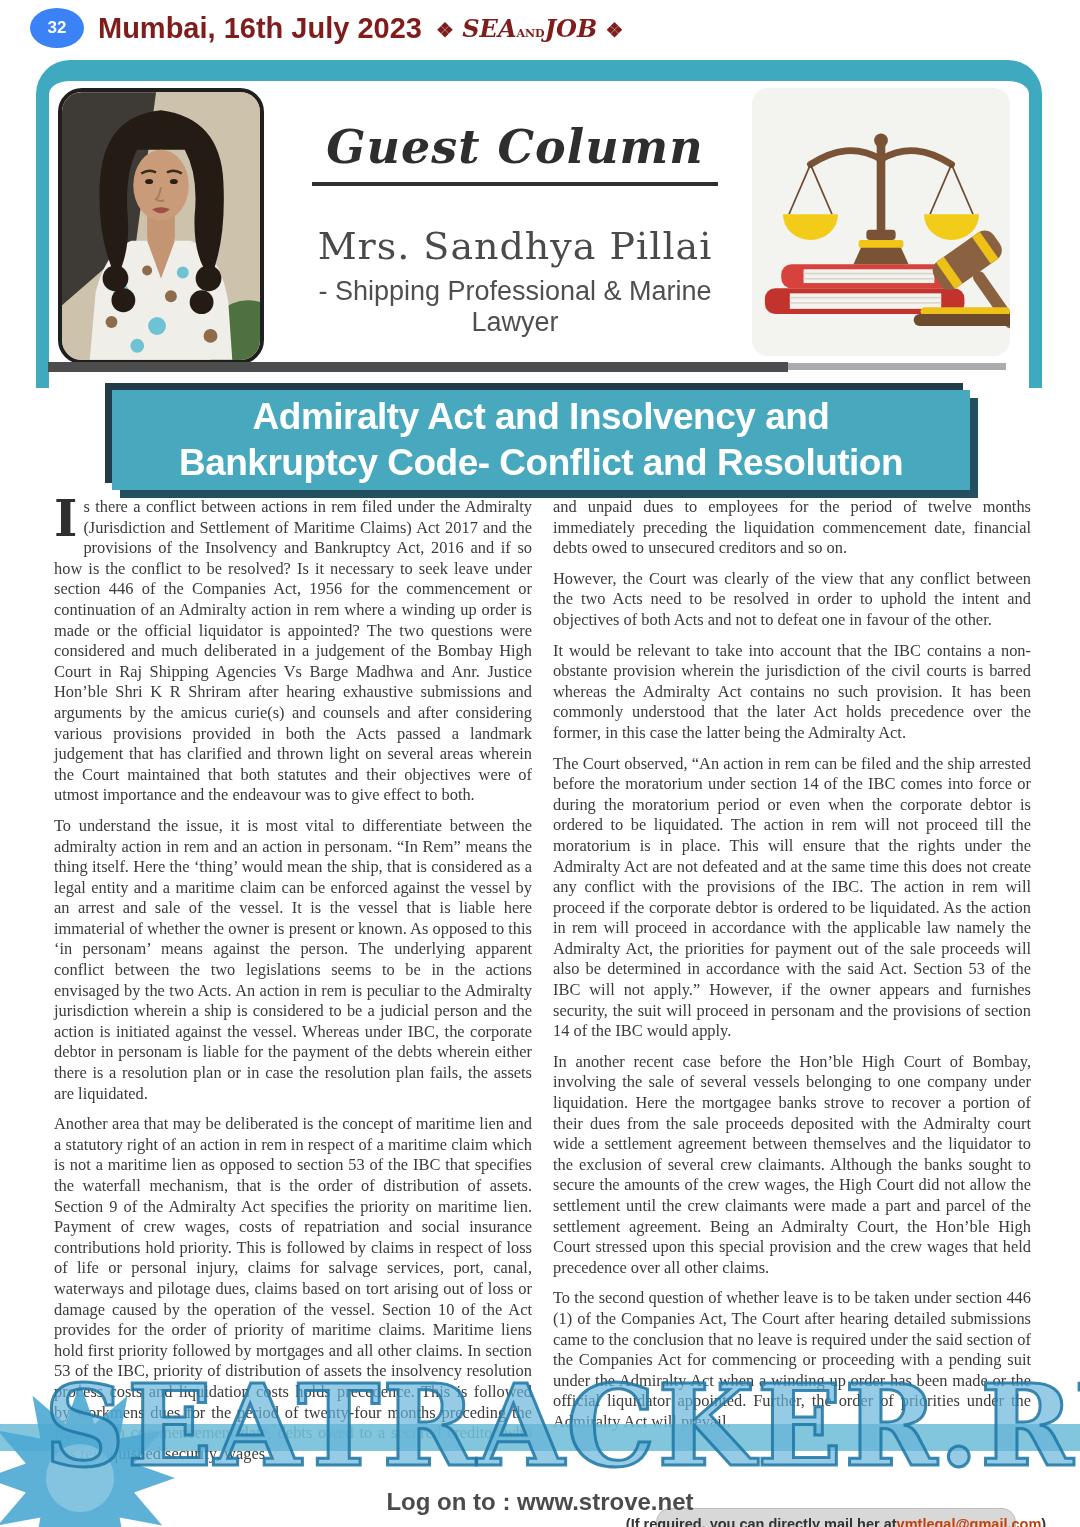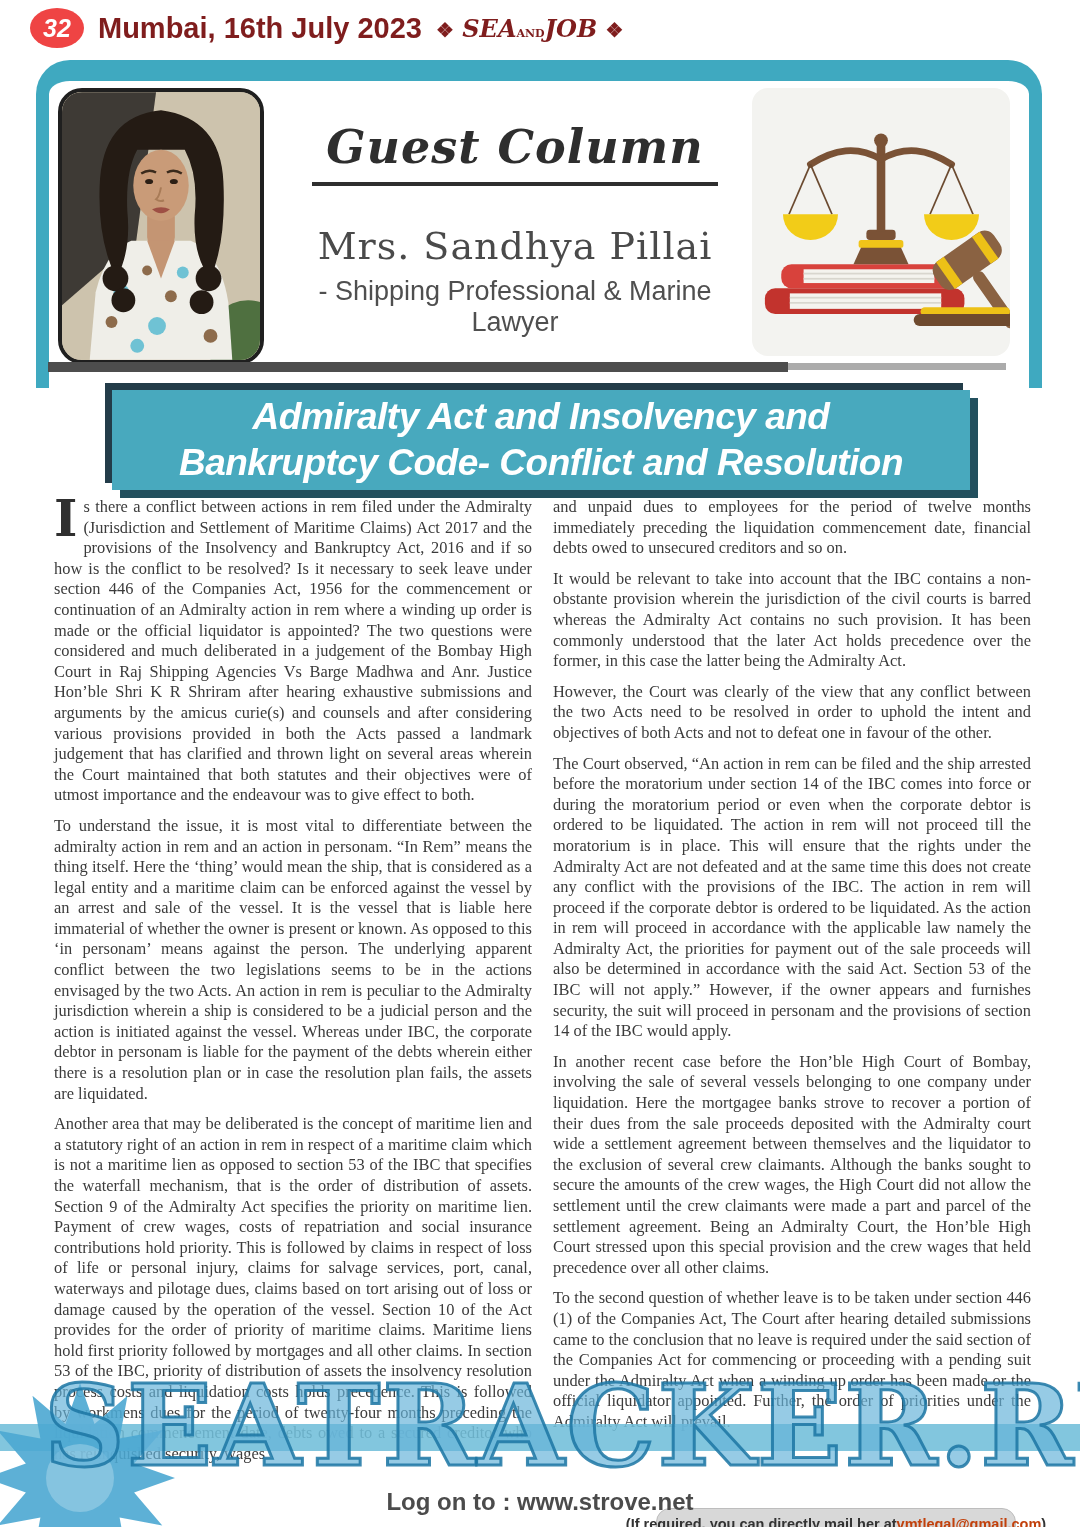--- a/index.html
+++ b/index.html
@@ -3,23 +3,23 @@
 <meta charset="utf-8">
 <style>
   html,body { margin:0; padding:0; }
   body {
     width:1080px; height:1527px; position:relative; background:#ffffff;
     font-family:"Liberation Serif", serif; color:#3b3b3b; overflow:hidden;
   }
   
   .topbar { position:absolute; left:30px; top:8px; display:flex; align-items:center; gap:14px; }
   .page-oval {
-    width:54px; height:40px; background:#ef4444; border-radius:50%;
+    width:54px; height:40px; background:#3b82f6; border-radius:50%;
     color:#ffffff; font-family:"Liberation Sans", sans-serif; font-weight:bold;
-    font-size:25px; display:flex; align-items:center; justify-content:center;font-style:italic;
+    font-size:17px; display:flex; align-items:center; justify-content:center;
   }
   .dateline { font-family:"Liberation Sans", sans-serif; font-weight:bold; font-size:29px; color:#7f1d1d; }
   .brand { font-family:"DejaVu Serif", serif; font-weight:bold; font-style:italic; font-size:24px; color:#7f1d1d; }
   .brand .and { font-size:11px; font-style:normal; letter-spacing:0; }
   .brand .sep { font-style:normal; font-family:"Liberation Sans", sans-serif; font-size:20px; }
 
   
   .frame {
     position:absolute; left:36px; top:60px; width:1006px; height:328px;
     border:13px solid #3fa9c0; border-top-width:21px; border-bottom:none;
@@ -49,21 +49,21 @@
   .divider .light { flex:1; height:7px; margin-top:1px; background:#ababab; }
 
   
   .banner {
     position:absolute; left:112px; top:390px; width:858px; height:100px;
     background:#48a9be; display:flex; flex-direction:column; align-items:center; justify-content:center;
     box-shadow:-7px -7px 0 #233c49, 8px 8px 0 #23505e;
   }
   .banner div {
     color:#ffffff; font-family:"Liberation Sans", sans-serif; font-weight:bold;
-    font-size:37px; line-height:46px; letter-spacing:-0.5px; white-space:nowrap;font-style:italic;
+    font-size:37px; line-height:46px; letter-spacing:-0.5px; white-space:nowrap;
   }
 
   
   .article { position:absolute; left:54px; top:497px; width:978px; display:flex; gap:21px; }
   .col { width:478px; font-size:16.4px; line-height:20.6px; text-align:justify; color:#3b3b3b; }
   .col p { margin:0 0 10px 0; }
   .dropcap {
     float:left; font-family:"DejaVu Serif", serif; font-weight:bold; font-size:50px;
     line-height:40px; padding:2px 6px 0 0; color:#2f2f2f;
   }
@@ -190,22 +190,22 @@
 </div>
 
 <div class="article">
   <div class="col">
     <p><span class="dropcap">I</span><span>s there a conflict between actions in rem filed under the Admiralty (Jurisdiction and Settlement of Maritime Claims) Act 2017 and the provisions of the Insolvency and Bankruptcy Act, 2016 and if so how is the conflict to be resolved? Is it necessary to seek leave under section 446 of the Companies Act, 1956 for the commencement or continuation of an Admiralty action in rem where a winding up order is made or the official liquidator is appointed? The two questions were considered and much deliberated in a judgement of the Bombay High Court in Raj Shipping Agencies Vs Barge Madhwa and Anr. Justice Hon’ble Shri K R Shriram after hearing exhaustive submissions and arguments by the amicus curie(s) and counsels and after considering various provisions provided in both the Acts passed a landmark judgement that has clarified and thrown light on several areas wherein the Court maintained that both statutes and their objectives were of utmost importance and the endeavour was to give effect to both.</span></p>
     <p>To understand the issue, it is most vital to differentiate between the admiralty action in rem and an action in personam. “In Rem” means the thing itself. Here the ‘thing’ would mean the ship, that is considered as a legal entity and a maritime claim can be enforced against the vessel by an arrest and sale of the vessel. It is the vessel that is liable here immaterial of whether the owner is present or known. As opposed to this ‘in personam’ means against the person. The underlying apparent conflict between the two legislations seems to be in the actions envisaged by the two Acts. An action in rem is peculiar to the Admiralty jurisdiction wherein a ship is considered to be a judicial person and the action is initiated against the vessel. Whereas under IBC, the corporate debtor in personam is liable for the payment of the debts wherein either there is a resolution plan or in case the resolution plan fails, the assets are liquidated.</p>
     <p>Another area that may be deliberated is the concept of maritime lien and a statutory right of an action in rem in respect of a maritime claim which is not a maritime lien as opposed to section 53 of the IBC that specifies the waterfall mechanism, that is the order of distribution of assets. Section 9 of the Admiralty Act specifies the priority on maritime lien. Payment of crew wages, costs of repatriation and social insurance contributions hold priority. This is followed by claims in respect of loss of life or personal injury, claims for salvage services, port, canal, waterways and pilotage dues, claims based on tort arising out of loss or damage caused by the operation of the vessel. Section 10 of the Act provides for the order of priority of maritime claims. Maritime liens hold first priority followed by mortgages and all other claims. In section 53 of the IBC, priority of distribution of assets the insolvency resolution process costs and liquidation costs holds precedence. This is followed by workmens dues for the period of twenty-four months preceding the liquidation commencement date, debts owed to a secured creditor who has relinquished security, wages</p>
   </div>
   <div class="col">
     <p>and unpaid dues to employees for the period of twelve months immediately preceding the liquidation commencement date, financial debts owed to unsecured creditors and so on.</p>
+    <p>However, the Court was clearly of the view that any conflict between the two Acts need to be resolved in order to uphold the intent and objectives of both Acts and not to defeat one in favour of the other.</p>
     <p>It would be relevant to take into account that the IBC contains a non-obstante provision wherein the jurisdiction of the civil courts is barred whereas the Admiralty Act contains no such provision. It has been commonly understood that the later Act holds precedence over the former, in this case the latter being the Admiralty Act.</p>
-    <p>However, the Court was clearly of the view that any conflict between the two Acts need to be resolved in order to uphold the intent and objectives of both Acts and not to defeat one in favour of the other.</p>
     <p>The Court observed, “An action in rem can be filed and the ship arrested before the moratorium under section 14 of the IBC comes into force or during the moratorium period or even when the corporate debtor is ordered to be liquidated. The action in rem will not proceed till the moratorium is in place. This will ensure that the rights under the Admiralty Act are not defeated and at the same time this does not create any conflict with the provisions of the IBC. The action in rem will proceed if the corporate debtor is ordered to be liquidated. As the action in rem will proceed in accordance with the applicable law namely the Admiralty Act, the priorities for payment out of the sale proceeds will also be determined in accordance with the said Act. Section 53 of the IBC will not apply.” However, if the owner appears and furnishes security, the suit will proceed in personam and the provisions of section 14 of the IBC would apply.</p>
     <p>In another recent case before the Hon’ble High Court of Bombay, involving the sale of several vessels belonging to one company under liquidation. Here the mortgagee banks strove to recover a portion of their dues from the sale proceeds deposited with the Admiralty court wide a settlement agreement between themselves and the liquidator to the exclusion of several crew claimants. Although the banks sought to secure the amounts of the crew wages, the High Court did not allow the settlement until the crew claimants were made a part and parcel of the settlement agreement. Being an Admiralty Court, the Hon’ble High Court stressed upon this special provision and the crew wages that held precedence over all other claims.</p>
     <p>To the second question of whether leave is to be taken under section 446 (1) of the Companies Act, The Court after hearing detailed submissions came to the conclusion that no leave is required under the said section of the Companies Act for commencing or proceeding with a pending suit under the Admiralty Act when a winding up order has been made or the official liquidator appointed. Further, the order of priorities under the Admiralty Act will prevail.</p>
   </div>
 </div>
 
 <div class="contact">
   <span>(If required, you can directly mail her at </span>
     <span class="email">vmtlegal@gmail.com</span>
     <span>)</span>

